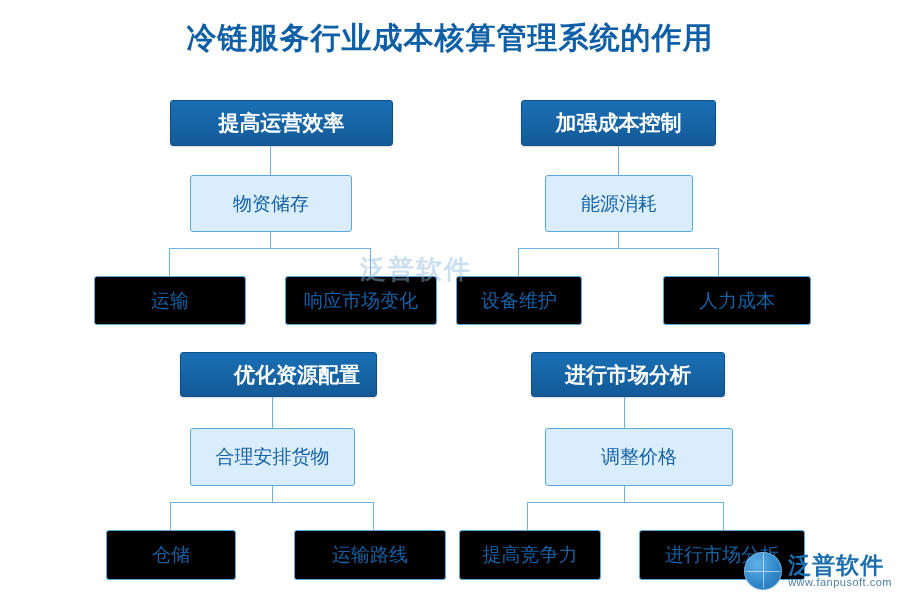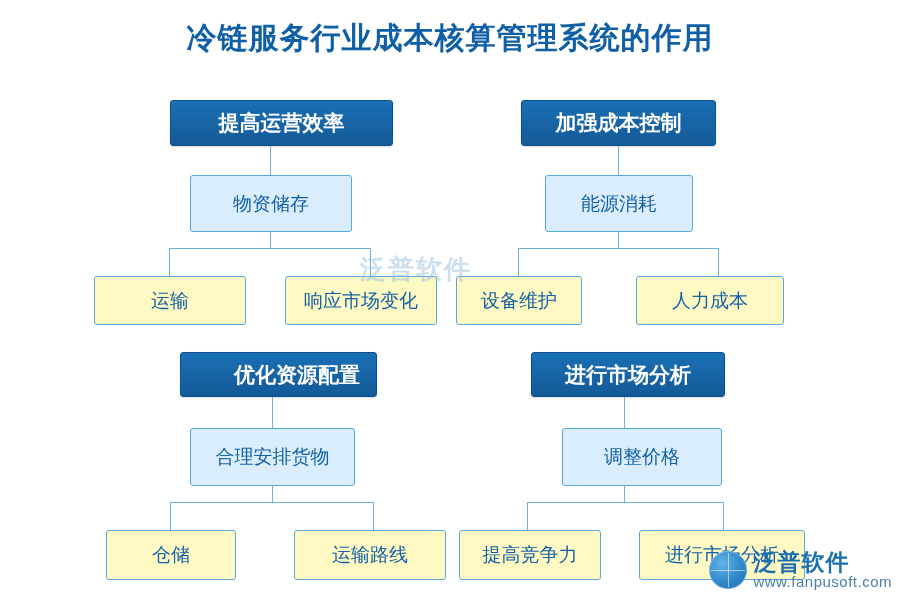--- a/index.html
+++ b/index.html
@@ -44,21 +44,21 @@
     font-weight: bold;
     display: flex;
     align-items: center;
     justify-content: center;
     box-shadow: 0 1px 2px rgba(0,0,0,0.15);
   }
   
   .node {
     position: absolute;
     box-sizing: border-box;
-    background: #fef9c3;
+    background: #000000;
     border: 1px solid #5aa9de;
     border-radius: 3px;
     color: #1461a5;
     font-size: 19px;
     display: flex;
     align-items: center;
     justify-content: center;
   }
   .node.mid {
     background: #d9edfc;
@@ -124,21 +124,21 @@
     flex-direction: column;
     line-height: 1.05;
   }
   .wm-logo .txt .cn {
     font-size: 23px;
     font-weight: bold;
     color: #1b6fae;
     letter-spacing: 1px;
   }
   .wm-logo .txt .en {
-    font-size: 15px;
+    font-size: 11px;
     color: #4a7fa8;
     letter-spacing: 0.5px;
   }
 </style>
 </head>
 <body>
 
 <div class="canvas">
 
   <div class="title">冷链服务行业成本核算管理系统的作用</div>
@@ -161,39 +161,39 @@
   <div class="line v" style="left:618px; top:146px; height:29px;"></div>
 
   <div class="node mid" style="left:545px; top:175px; width:148px; height:57px;">能源消耗</div>
 
   <div class="line v" style="left:618px; top:232px; height:16px;"></div>
   <div class="line h" style="left:518px; top:248px; width:201px;"></div>
   <div class="line v" style="left:518px; top:248px; height:28px;"></div>
   <div class="line v" style="left:718px; top:248px; height:28px;"></div>
 
   <div class="node" style="left:456px; top:276px; width:126px; height:49px;">设备维护</div>
-  <div class="node" style="left:636px; top:276px; width:148px; height:49px;">人力成本</div>
+  <div class="node" style="left:663px; top:276px; width:148px; height:49px;">人力成本</div>
 
   <div class="hdr" style="left:180px; top:352px; width:197px; height:45px;padding-left:37px;">优化资源配置</div>
   <div class="line v" style="left:272px; top:397px; height:31px;"></div>
 
   <div class="node mid" style="left:190px; top:428px; width:165px; height:58px;">合理安排货物</div>
 
   <div class="line v" style="left:272px; top:486px; height:16px;"></div>
   <div class="line h" style="left:170px; top:502px; width:203px;"></div>
   <div class="line v" style="left:170px; top:502px; height:28px;"></div>
   <div class="line v" style="left:373px; top:502px; height:28px;"></div>
 
   <div class="node" style="left:106px; top:530px; width:130px; height:50px;">仓储</div>
   <div class="node" style="left:294px; top:530px; width:152px; height:50px;">运输路线</div>
 
   <div class="hdr" style="left:531px; top:352px; width:194px; height:45px;">进行市场分析</div>
   <div class="line v" style="left:624px; top:397px; height:31px;"></div>
 
-  <div class="node mid" style="left:562px; top:428px; width:160px; height:58px;">调整价格</div>
+  <div class="node mid" style="left:545px; top:428px; width:188px; height:58px;">调整价格</div>
 
   <div class="line v" style="left:624px; top:486px; height:16px;"></div>
   <div class="line h" style="left:527px; top:502px; width:196px;"></div>
   <div class="line v" style="left:527px; top:502px; height:28px;"></div>
   <div class="line v" style="left:723px; top:502px; height:28px;"></div>
 
   <div class="node" style="left:459px; top:530px; width:142px; height:50px;">提高竞争力</div>
   <div class="node" style="left:639px; top:530px; width:166px; height:50px;">进行市场分析</div>
 
   <div class="wm-center">泛普软件</div>

